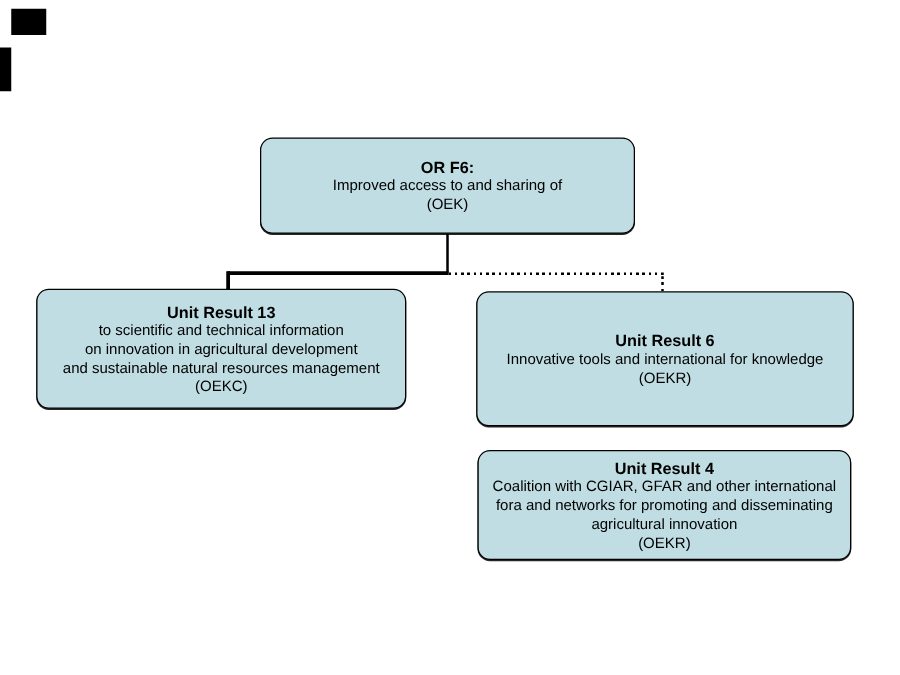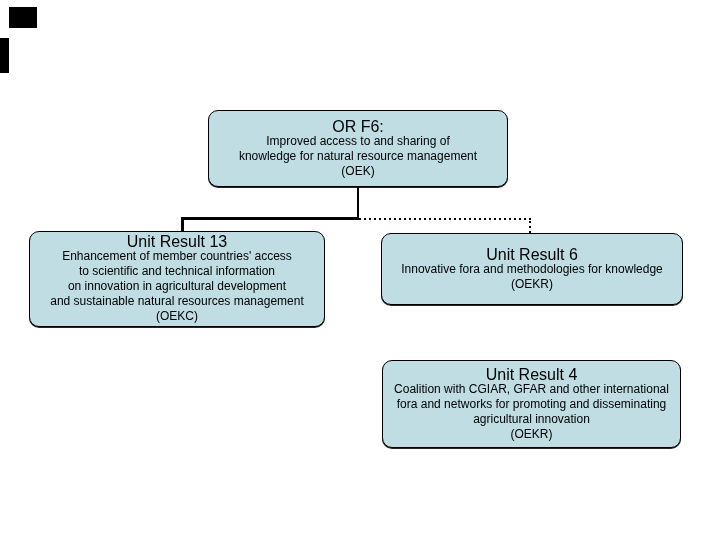--- a/index.html
+++ b/index.html
@@ -29,26 +29,26 @@
     display: flex;
     flex-direction: column;
     justify-content: center;
     align-items: center;
     text-align: center;
     font-size: 12px;
     line-height: 15px;
     overflow: hidden;
     padding: 0 2px;
   }
-  .node .title { font-weight: normal; font-size: 16px; line-height: 15px; white-space: nowrap; }
+  .node .title { font-weight: bold; font-size: 13px; line-height: 15px; white-space: nowrap; }
   .node .line  { white-space: nowrap; }
 
   #node-or-f6 { left: 208px; top: 110px; width: 300px; height: 77px; }
   #node-u13   { left: 29px;  top: 231px; width: 296px; height: 96px; }
-  #node-u6    { left: 381px; top: 233px; width: 302px; height: 72px; }
+  #node-u6    { left: 381px; top: 233px; width: 302px; height: 108px; }
   #node-u4    { left: 382px; top: 360px; width: 299px; height: 88px; }
 
   .conn { position: absolute; }
   #conn-v-top   { left: 357px; top: 187px; width: 2px;   height: 31px; background: var(--line, #000); }
   #conn-h-solid { left: 182px; top: 217px; width: 177px; height: 3px;  background: var(--line, #000); }
   #conn-v-left  { left: 181px; top: 217px; width: 3px;   height: 15px; background: var(--line, #000); }
   #conn-h-dot   { left: 359px; top: 218px; width: 172px; height: 2px;
                   background: repeating-linear-gradient(90deg, var(--line, #000) 0 2px, transparent 2px 5px); }
   #conn-v-dot   { left: 529px; top: 221px; width: 2px;   height: 12px;
                   background: repeating-linear-gradient(180deg, var(--line, #000) 0 2px, transparent 2px 5px); }
@@ -63,36 +63,34 @@
 
   <div class="conn" id="conn-v-top"></div>
   <div class="conn" id="conn-h-solid"></div>
   <div class="conn" id="conn-v-left"></div>
   <div class="conn" id="conn-h-dot"></div>
   <div class="conn" id="conn-v-dot"></div>
 
   <div class="node" id="node-or-f6">
     <div class="title">OR F6:</div>
     <div class="line">Improved access to and sharing of</div>
-    <div class="line">knowledge for natural resource management</div>
     <div class="line">(OEK)</div>
   </div>
 
   <div class="node" id="node-u13">
     <div class="title">Unit Result 13</div>
-    <div class="line">Enhancement of member countries' access</div>
     <div class="line">to scientific and technical information</div>
     <div class="line">on innovation in agricultural development</div>
     <div class="line">and sustainable natural resources management</div>
     <div class="line">(OEKC)</div>
   </div>
 
   <div class="node" id="node-u6">
     <div class="title">Unit Result 6</div>
-    <div class="line">Innovative fora and methodologies for knowledge</div>
+    <div class="line">Innovative tools and international for knowledge</div>
     <div class="line">(OEKR)</div>
   </div>
 
   <div class="node" id="node-u4">
     <div class="title">Unit Result 4</div>
     <div class="line">Coalition with CGIAR, GFAR and other international</div>
     <div class="line">fora and networks for promoting and disseminating</div>
     <div class="line">agricultural innovation</div>
     <div class="line">(OEKR)</div>
   </div>

